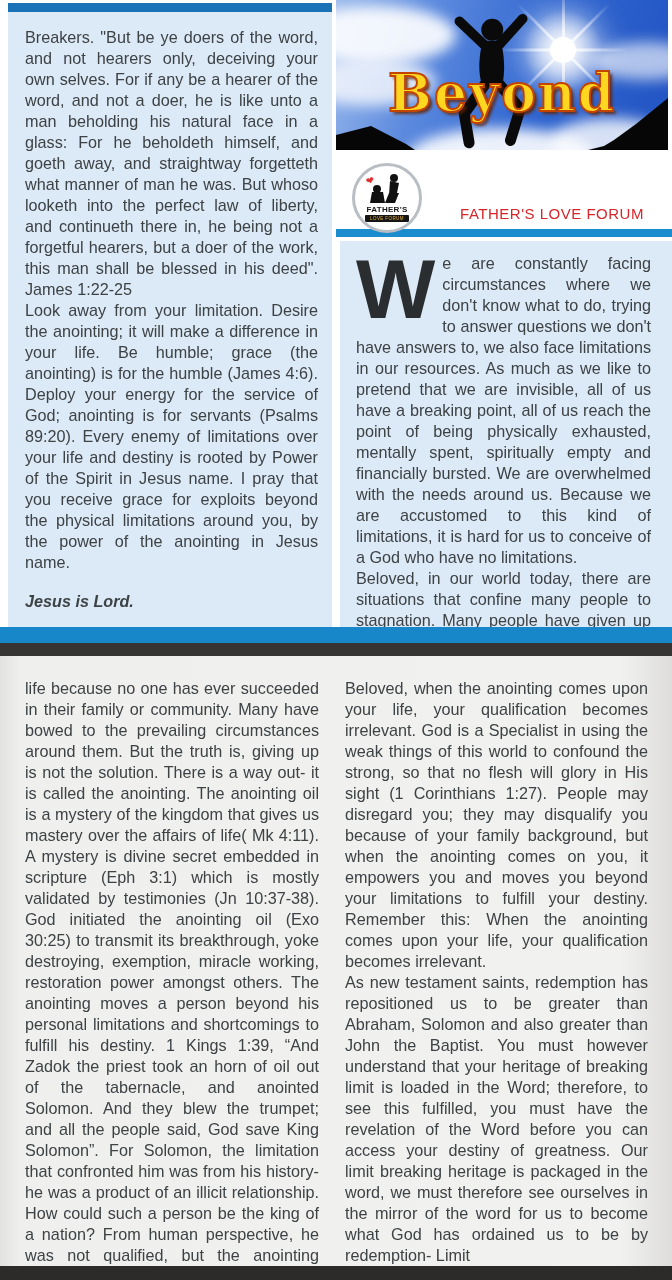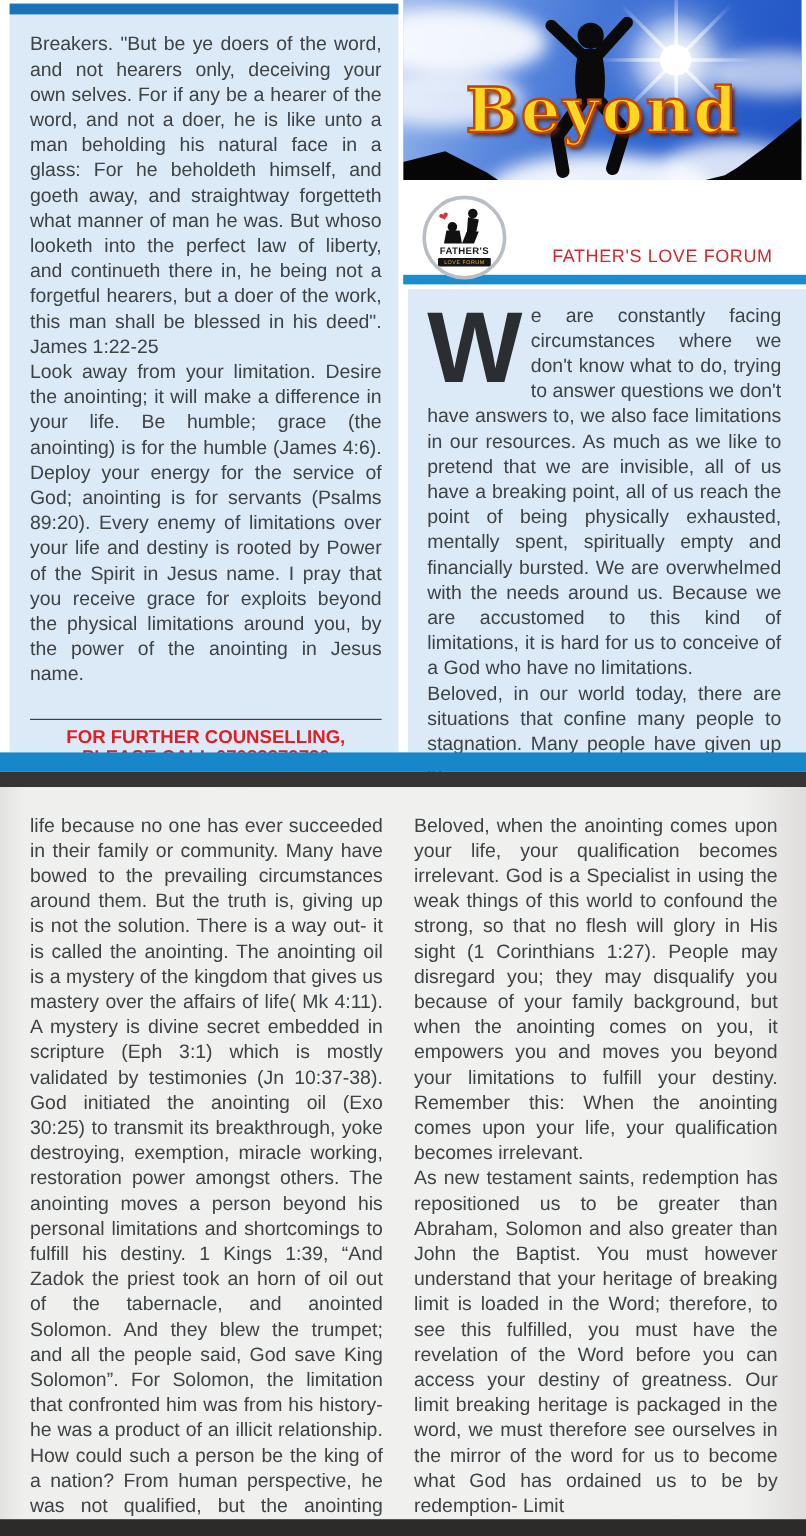--- a/index.html
+++ b/index.html
@@ -106,20 +106,21 @@
 </head>
 <body>
 
 <div>
 
   <div class="tl-panel">
     <div class="tl-topbar"></div>
     <div class="tl-body">
       <p>Breakers. "But be ye doers of the word, and not hearers only, deceiving your own selves. For if any be a hearer of the word, and not a doer, he is like unto a man beholding his natural face in a glass: For he beholdeth himself, and goeth away, and straightway forgetteth what manner of man he was. But whoso looketh into the perfect law of liberty, and continueth there in, he being not a forgetful hearers, but a doer of the work, this man shall be blessed in his deed". James 1:22-25</p>
       <p>Look away from your limitation. Desire the anointing; it will make a difference in your life. Be humble; grace (the anointing) is for the humble (James 4:6). Deploy your energy for the service of God; anointing is for servants (Psalms 89:20). Every enemy of limitations over your life and destiny is rooted by Power of the Spirit in Jesus name. I pray that you receive grace for exploits beyond the physical limitations around you, by the power of the anointing in Jesus name.</p>
+      <p class="signoff">Jesus is Lord.</p>
       <div class="counsel">
         <div>FOR FURTHER COUNSELLING,</div>
         <div>PLEASE CALL 07083379730</div>
       </div>
     </div>
   </div>
 
   <div class="hero">
     <div class="cloud c1"></div>
     <div class="cloud c2"></div>

